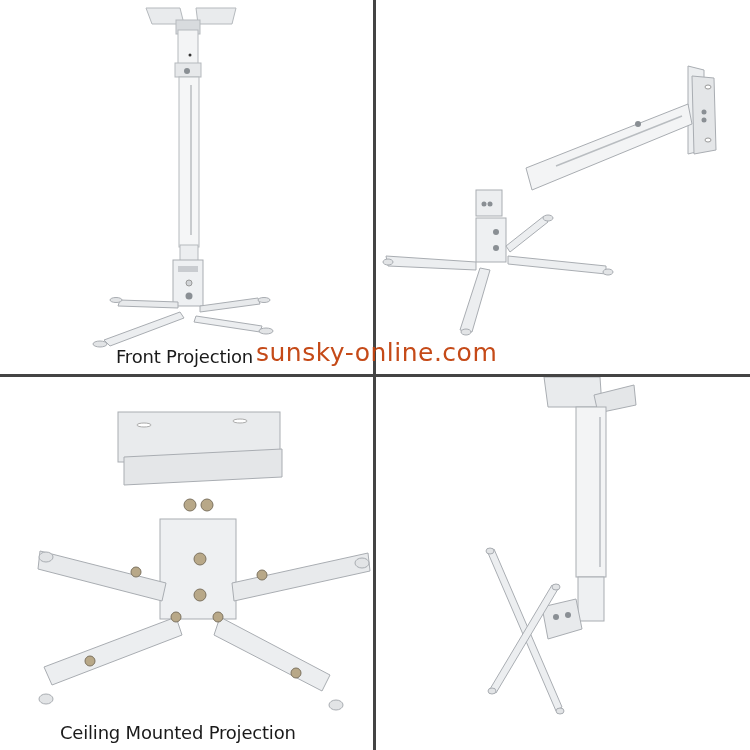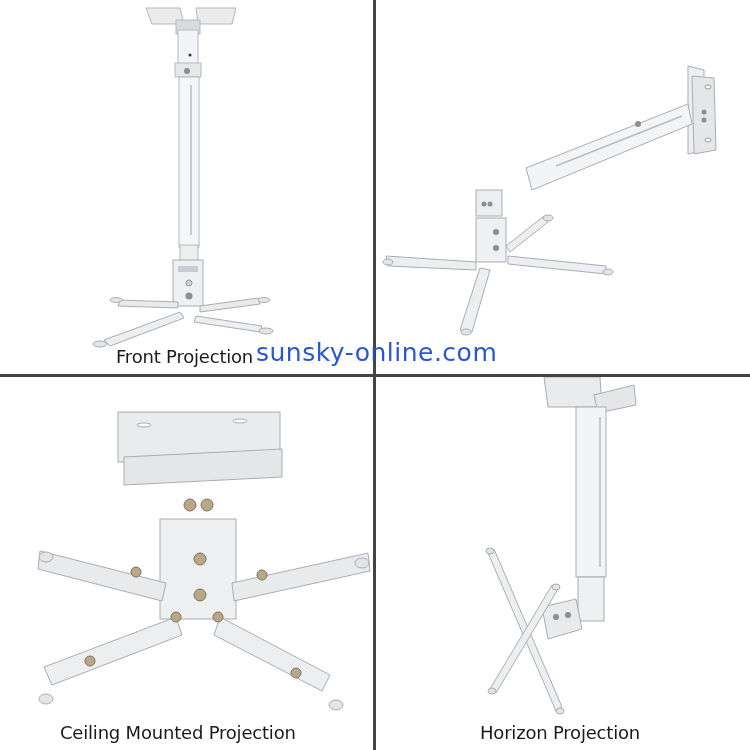--- a/index.html
+++ b/index.html
@@ -9,21 +9,21 @@
   #p2 { left:376px; top:0; width:374px; height:374px; }
   #p3 { left:0; top:377px; width:374px; height:427px; }
   #p4 { left:376px; top:377px; width:374px; height:373px; }
   .divider-h { position:absolute; left:0; top:374px; width:750px; height:3px; background:#444444; }
   .divider-v { position:absolute; left:373px; top:0; width:3px; height:750px; background:#444444; }
   .caption { position:absolute; font-size:18px; color:#1a1a1a; white-space:nowrap; letter-spacing:-0.2px; }
   #p1 .caption { left:116px; top:346px; }
   #p2 .caption { left:52px; top:345px;margin-top:36px; }
   #p3 .caption { left:60px; top:345px; }
   #p4 .caption { left:104px; top:345px; }
-  .watermark { position:absolute; left:256px; top:338px; font-size:25px; color:#1d4ed8; letter-spacing:0.5px; white-space:nowrap; z-index:5; opacity:0.95; }
+  .watermark { position:absolute; left:256px; top:338px; font-size:25px; color:#c2410c; letter-spacing:0.5px; white-space:nowrap; z-index:5; opacity:0.95; }
   svg { position:absolute; left:0; top:0; }
 </style>
 </head>
 <body>
 
 <div class="panel" id="p1">
   <svg width="374" height="374" viewBox="0 0 374 374">
 
     <polygon points="146,8 180,8 184,24 152,24" fill="#e9ebed" stroke="#b5b9bd"></polygon>
     <polygon points="196,8 236,8 232,24 198,24" fill="#e9ebed" stroke="#b5b9bd"></polygon>
@@ -137,19 +137,18 @@
     <circle cx="180" cy="240" r="3" fill="#8a8f94"></circle>
     <circle cx="192" cy="238" r="3" fill="#8a8f94"></circle>
 
     <polygon points="112,176 118,172 186,330 180,334" fill="#eceef0" stroke="#a9adb2"></polygon>
     <polygon points="114,312 176,208 182,212 120,316" fill="#eceef0" stroke="#a9adb2"></polygon>
     <ellipse cx="114" cy="174" rx="4" ry="3" fill="#e2e4e6" stroke="#a9adb2"></ellipse>
     <ellipse cx="116" cy="314" rx="4" ry="3" fill="#e2e4e6" stroke="#a9adb2"></ellipse>
     <ellipse cx="180" cy="210" rx="4" ry="3" fill="#e2e4e6" stroke="#a9adb2"></ellipse>
     <ellipse cx="184" cy="334" rx="4" ry="3" fill="#e2e4e6" stroke="#a9adb2"></ellipse>
   </svg>
-  <div class="caption">Horizon Projection</div>
 </div>
 
 <div class="divider-h"></div>
 <div class="divider-v"></div>
 
 <div class="watermark">sunsky-online.com</div>
 
 </body></html>

